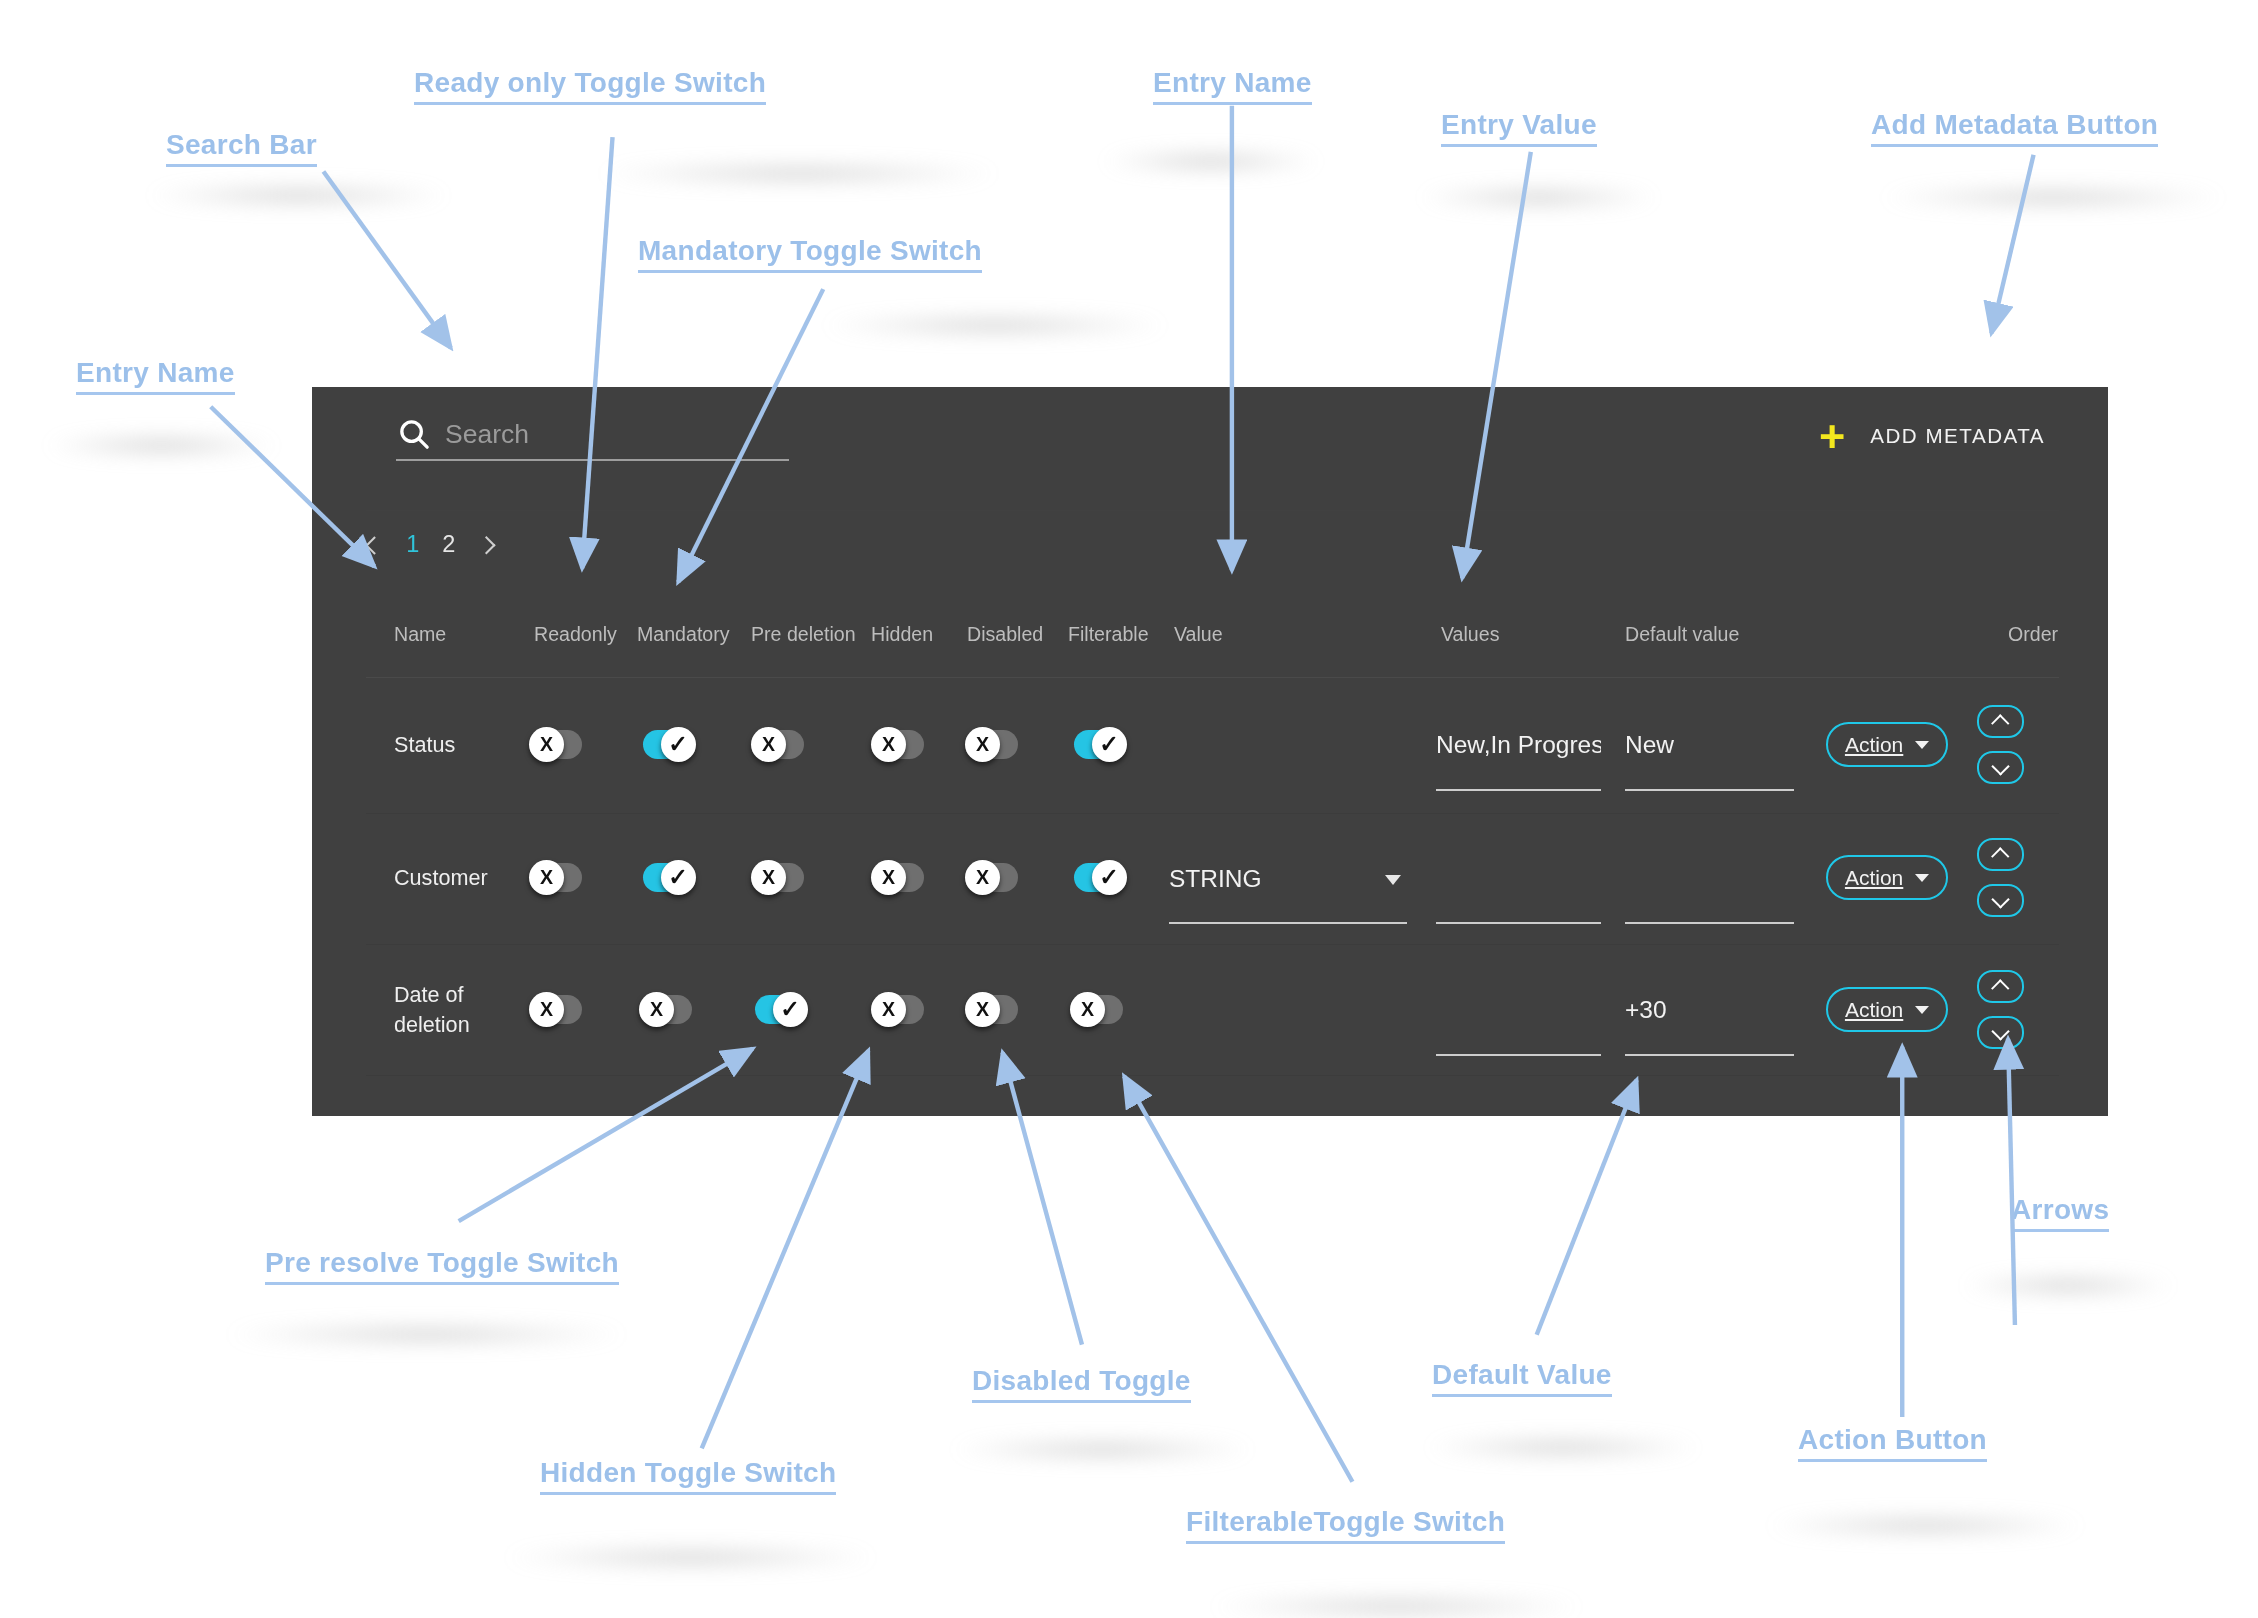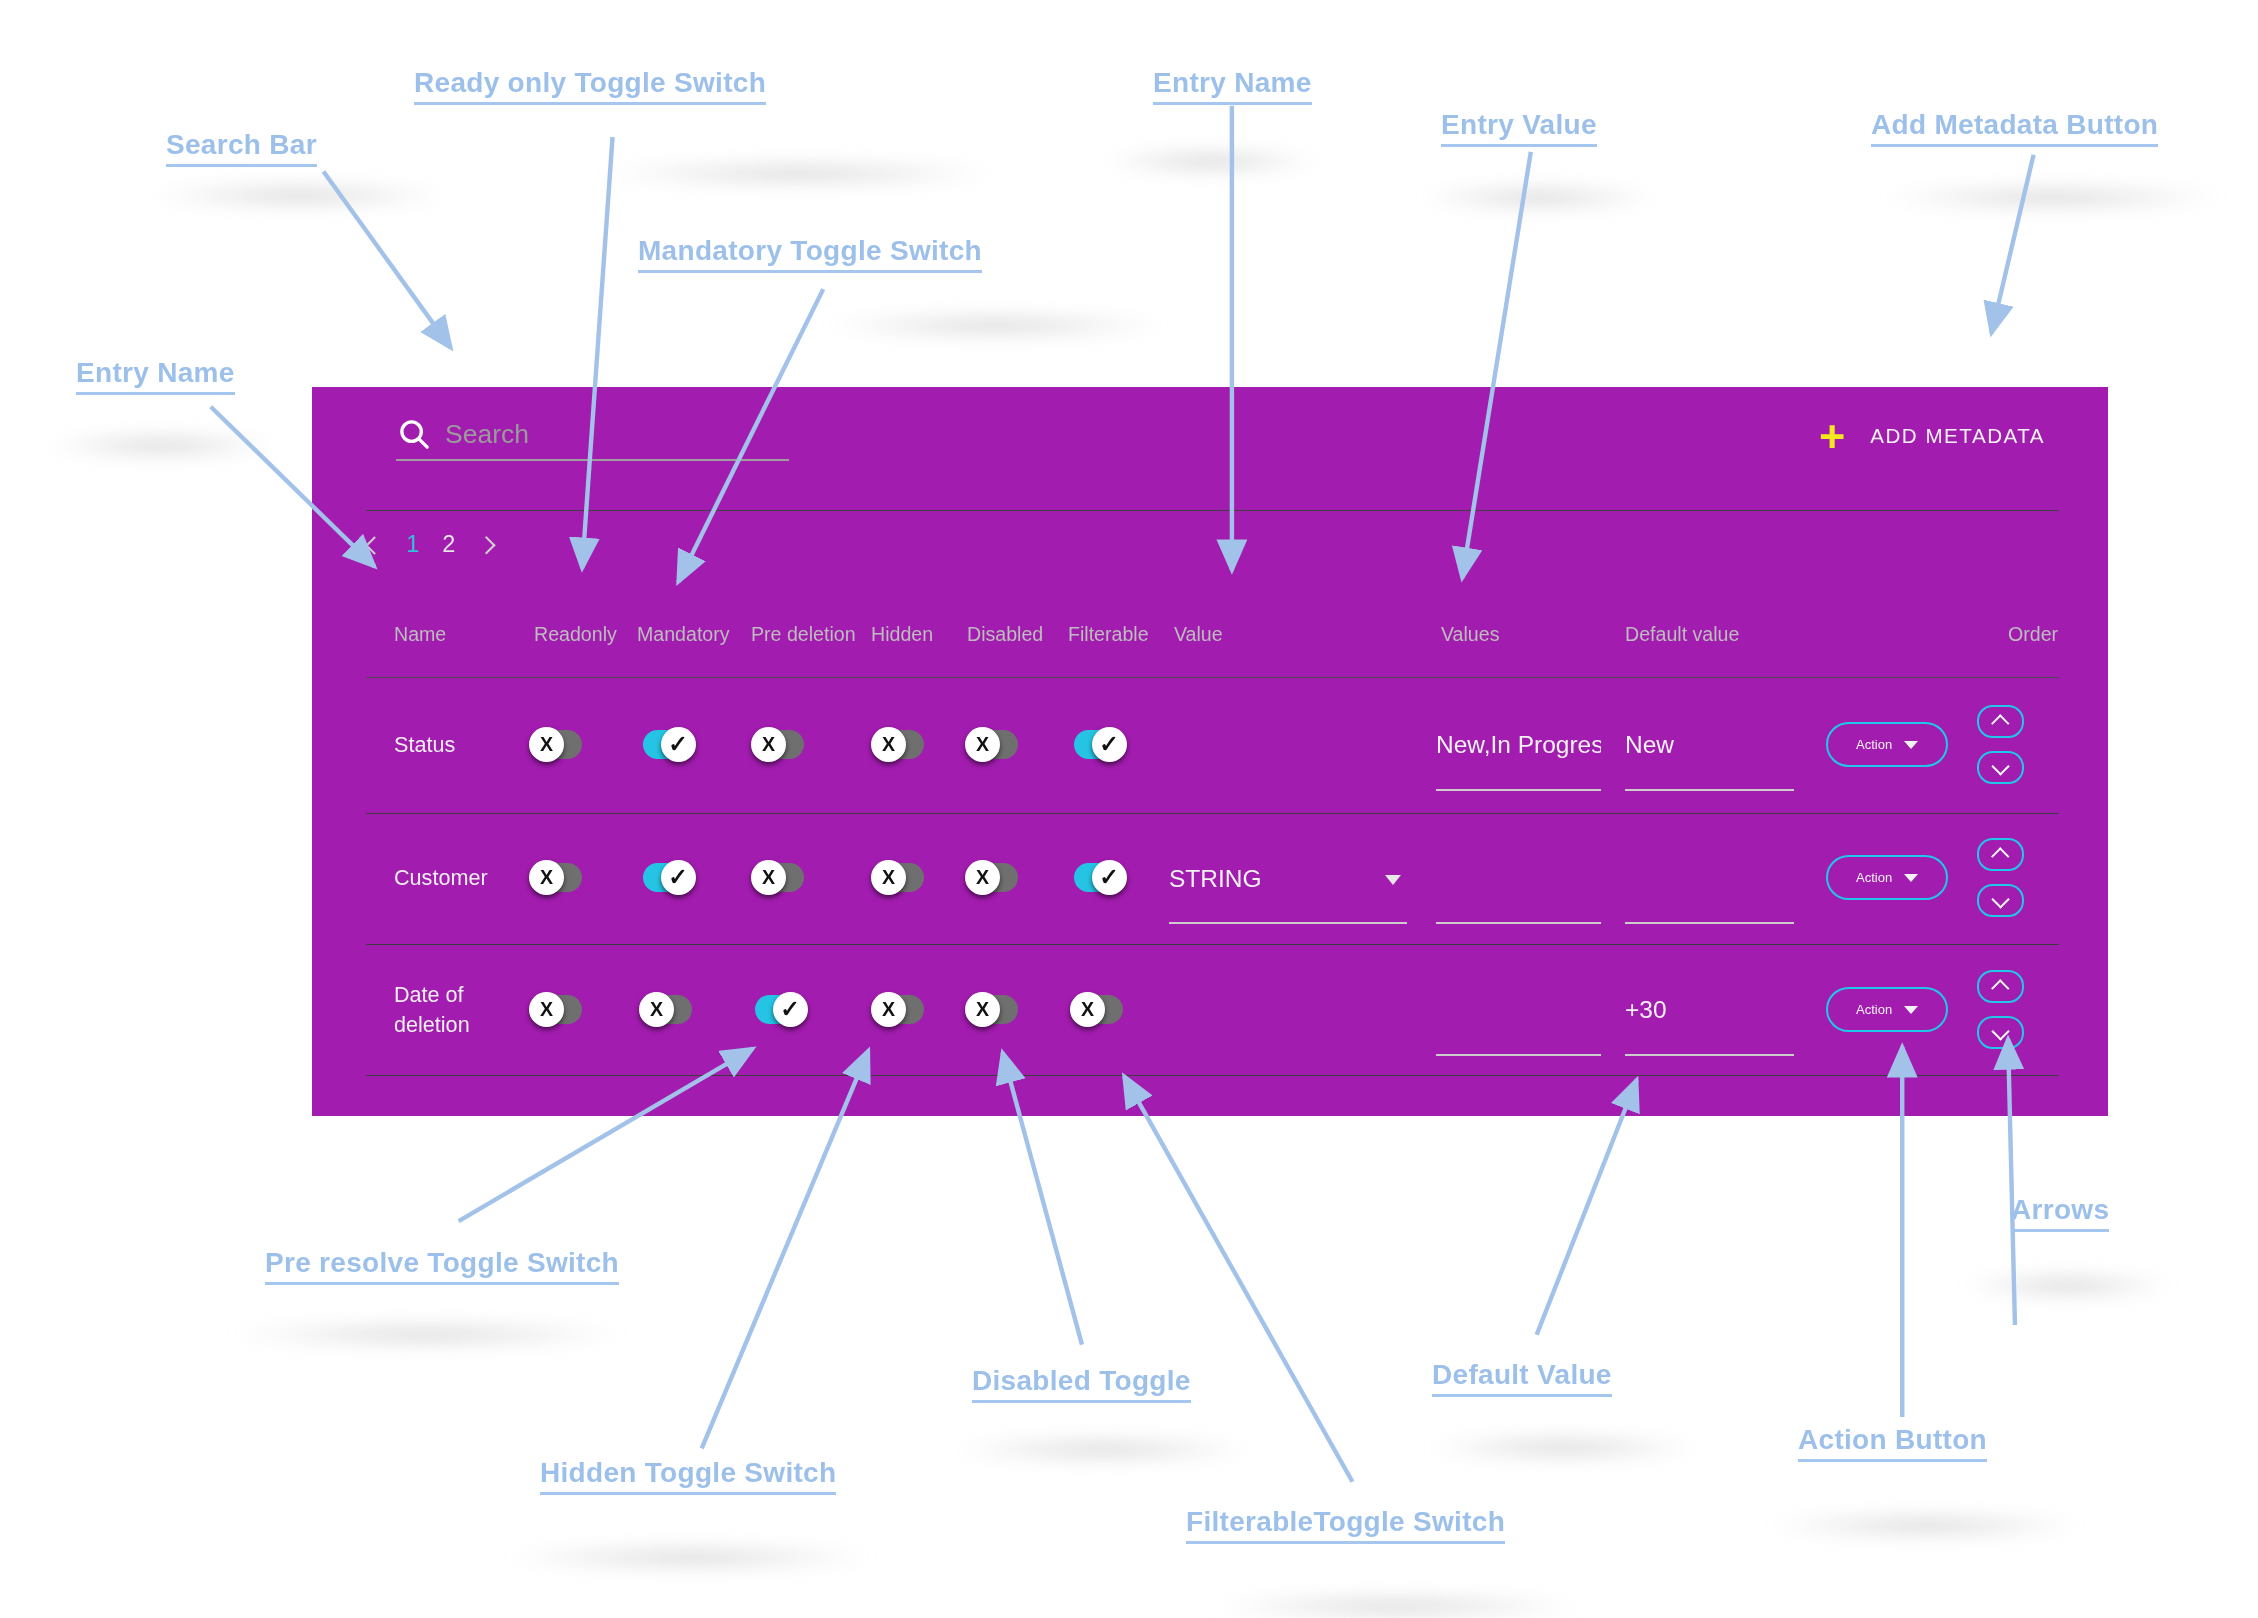--- a/index.html
+++ b/index.html
@@ -42,21 +42,21 @@
   #sm11{left:1137px;top:1590px;width:519px}
   #sm12{left:1372px;top:1431px;width:382px}
   #sm13{left:1705px;top:1509px;width:441px}
   #sm14{left:1921px;top:1269px;width:294px}
 
   
   svg.arrows{position:absolute;left:0;top:0;width:2258px;height:1618px;pointer-events:none;}
   svg.arrows line{stroke:#a2c2e9;stroke-width:4.5px;}
 
   
-  .panel{position:absolute;left:312px;top:387px;width:1796px;height:729px;background:#a21caf;}
+  .panel{position:absolute;left:312px;top:387px;width:1796px;height:729px;background:#404040;}
   .divider{position:absolute;left:54px;right:49px;height:1px;background:#3c3c3c;}
   #dv1{top:123px;background:#414141}
   #dv2{top:290px;background:#4a4a4a}
   #dv3{top:426px}#dv4{top:557px}#dv5{top:688px}
 
   
   .search-icon{position:absolute;left:84px;top:30px;width:37px;height:37px}
   .search-input{position:absolute;left:131px;top:23.5px;width:343px;height:45px;background:transparent;
       border:none;outline:none;color:#e8e8e8;font-size:26.5px;font-family:"Liberation Sans",sans-serif;}
   .search-input::placeholder{color:#9b9b9b;opacity:1}
@@ -110,21 +110,21 @@
   .ftext{color:#f2f2f2;font-size:24.5px;line-height:57px;white-space:nowrap;}
   .field input{position:absolute;left:0;top:0;width:100%;height:57px;background:transparent;border:none;
         outline:none;color:#f2f2f2;font-size:24.5px;font-family:"Liberation Sans",sans-serif;padding:0;}
   .caret-down{position:absolute;right:5.9px;top:25.5px;width:0;height:0;
         border-left:8.8px solid transparent;border-right:8.8px solid transparent;border-top:10.8px solid #e8e8e8;}
 
   
   .action-btn{position:absolute;left:1514px;top:50%;margin-top:-22.5px;width:122px;height:45px;
         border:2.9px solid #1fc8e8;border-radius:24.5px;box-sizing:border-box;background:transparent;
         display:flex;align-items:center;justify-content:center;gap:11.8px;cursor:pointer;}
-  .action-btn .alabel{color:#f2f2f2;font-size:13px;}
+  .action-btn .alabel{color:#f2f2f2;font-size:21px;text-decoration:underline;}
   .action-btn .acaret{width:0;height:0;border-left:7.8px solid transparent;border-right:7.8px solid transparent;
         border-top:8.8px solid #f2f2f2;}
 
   
   .ord-btn{position:absolute;left:1665px;width:47px;height:33px;border:2.9px solid #1fc8e8;border-radius:15.7px;
         box-sizing:border-box;background:transparent;display:flex;align-items:center;justify-content:center;cursor:pointer;}
   .ord-up{top:50%;margin-top:-40px}
   .ord-down{top:50%;margin-top:6.9px}
   .ord-btn .chevw{width:10.8px;height:10.8px;border-left:2.9px solid #fff;border-bottom:2.9px solid #fff;}
   .ord-up .chevw{transform:rotate(135deg);margin-top:3.9px}

